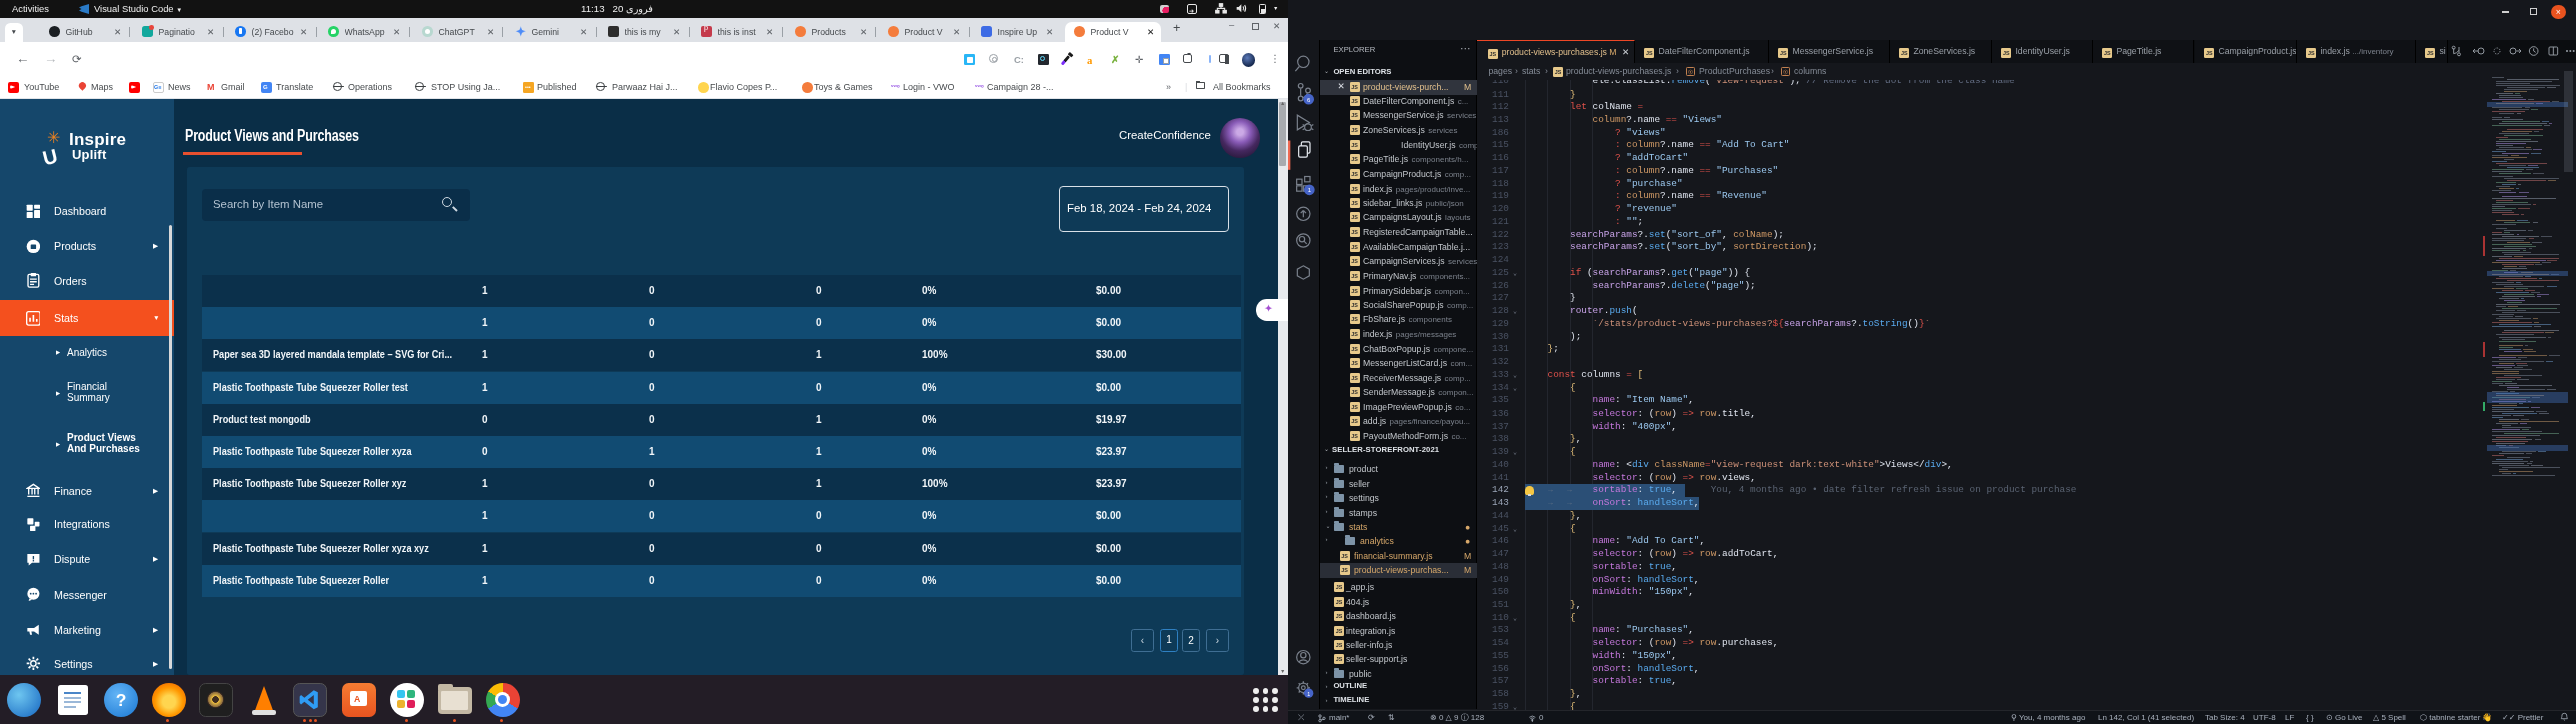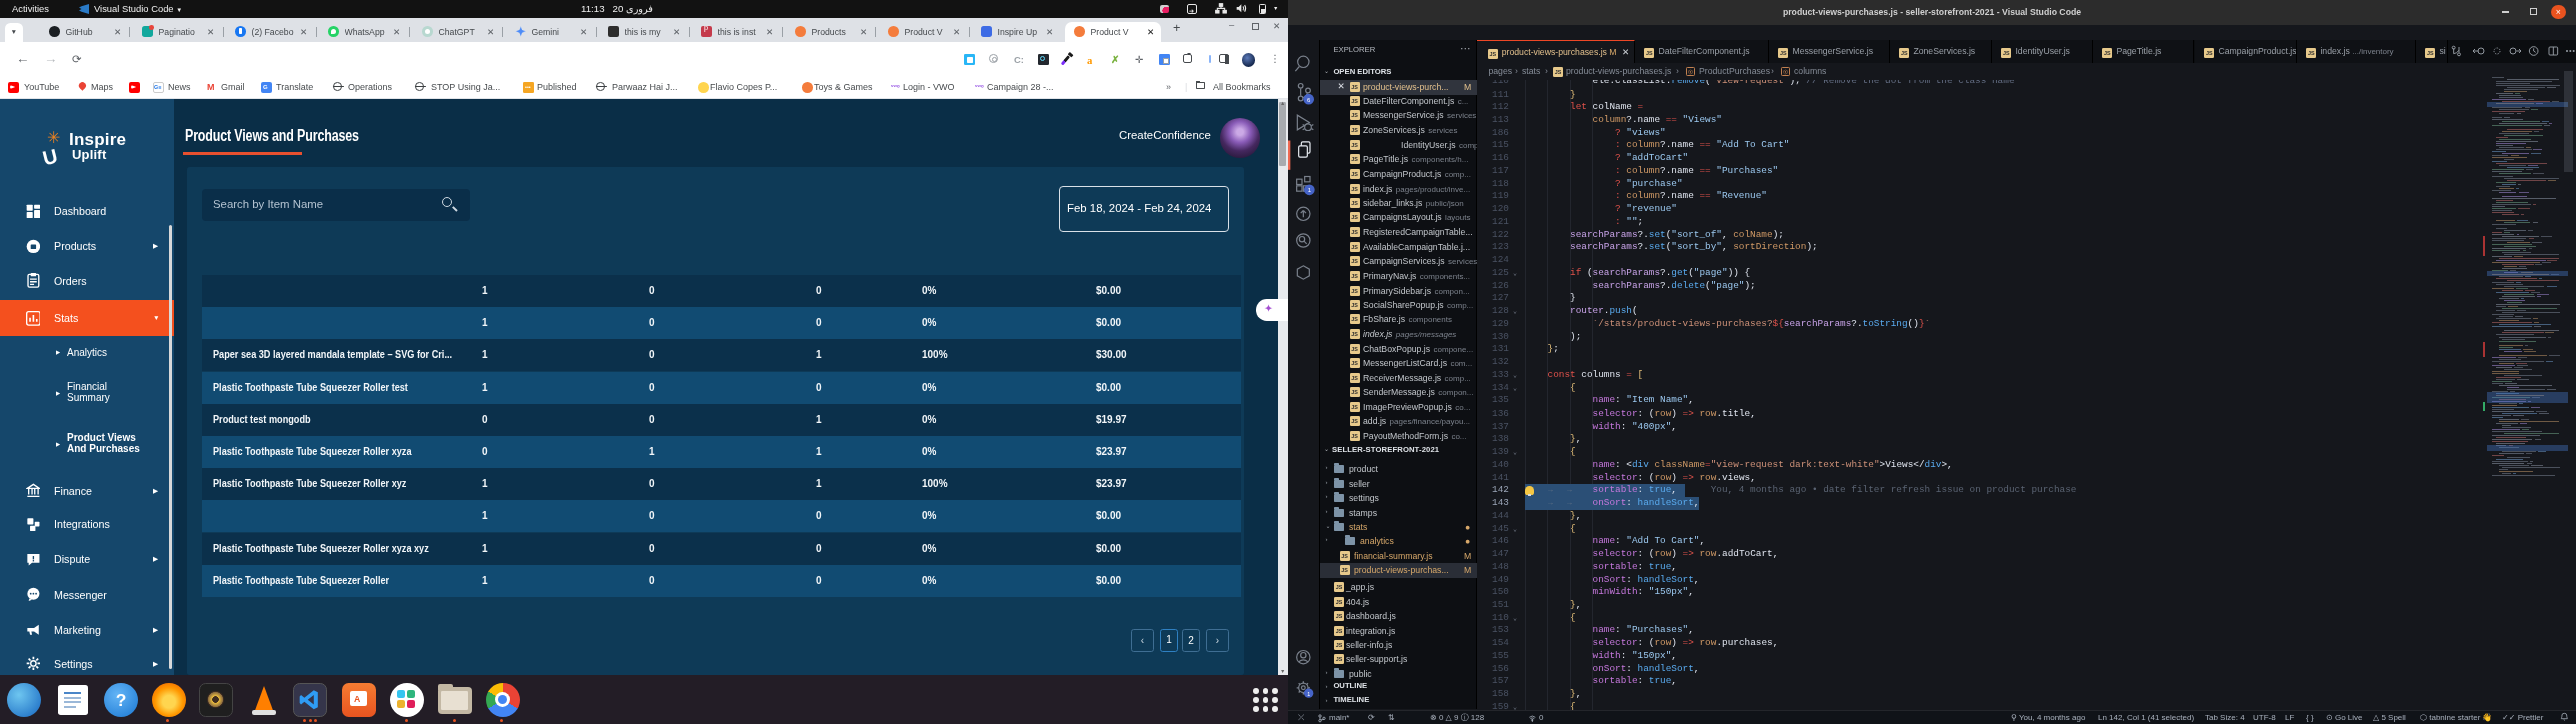--- a/index.html
+++ b/index.html
@@ -486,21 +486,20 @@
         <span style="background:#eee;border-radius:50%;"></span>
         <span style="background:#eee;border-radius:50%;"></span>
         <span style="background:#eee;border-radius:50%;"></span>
         <span style="background:#eee;border-radius:50%;"></span>
         <span style="background:#eee;border-radius:50%;"></span>
         <span style="background:#eee;border-radius:50%;"></span>
  </div>
 </div>
 
 <div class="abs" id="vsc">
-<div id="vtitle">product-views-purchases.js - seller-storefront-2021 - Visual Studio Code</div>
 <div style="position:absolute;left:1214px;top:11.4px;width:7.4px;height:1.3px;background:#cfcfcf;"></div>
 <div style="position:absolute;left:1242px;top:8px;width:6.7px;height:6.7px;border:1px solid #cfcfcf;"></div>
 <div style="position:absolute;left:1263px;top:4.7px;width:14.8px;height:14.8px;border-radius:50%;background:#e9531f;color:#fff;text-align:center;line-height:14px;font-size:8.7px;">×</div>
 <div id="actbar">
         <svg width="32" height="669" viewBox="0 0 48 998" style="position:absolute;left:0;top:0;">
           <rect x="0" y="148" width="3.5" height="44" fill="#ef6a52"></rect>
           <circle cx="23" cy="30" r="8.5" fill="none" stroke="#7a818c" stroke-width="1.8"></circle>
           <line x1="17" y1="37" x2="11" y2="44" fill="none" stroke="#7a818c" stroke-width="1.8"></line>
           <circle cx="19" cy="66" r="3.5" fill="none" stroke="#7a818c" stroke-width="1.8"></circle>
           <circle cx="30" cy="73" r="3.5" fill="none" stroke="#7a818c" stroke-width="1.8"></circle>
@@ -607,21 +606,21 @@
         <div class="exr" style="top:258px;">
           <span style="position:absolute;left:29.5px;top:2px;" class="jsic">JS</span>
           <span style="position:absolute;left:43px;top:2px;">SocialSharePopup.js<span class="sfx">comp...</span></span>
         </div>
         <div class="exr" style="top:272px;">
           <span style="position:absolute;left:29.5px;top:2px;" class="jsic">JS</span>
           <span style="position:absolute;left:43px;top:2px;">FbShare.js<span class="sfx">components</span></span>
         </div>
         <div class="exr" style="top:287px;">
           <span style="position:absolute;left:29.5px;top:2px;" class="jsic">JS</span>
-          <span style="position:absolute;left:43px;top:2px;font-style:italic;">index.js<span class="sfx">pages/messages</span></span>
+          <span style="position:absolute;left:43px;top:2px;">index.js<span class="sfx">pages/messages</span></span>
         </div>
         <div class="exr" style="top:302px;">
           <span style="position:absolute;left:29.5px;top:2px;" class="jsic">JS</span>
           <span style="position:absolute;left:43px;top:2px;">ChatBoxPopup.js<span class="sfx">compone...</span></span>
         </div>
         <div class="exr" style="top:316px;">
           <span style="position:absolute;left:29.5px;top:2px;" class="jsic">JS</span>
           <span style="position:absolute;left:43px;top:2px;">MessengerListCard.js<span class="sfx">com...</span></span>
         </div>
         <div class="exr" style="top:331px;">

